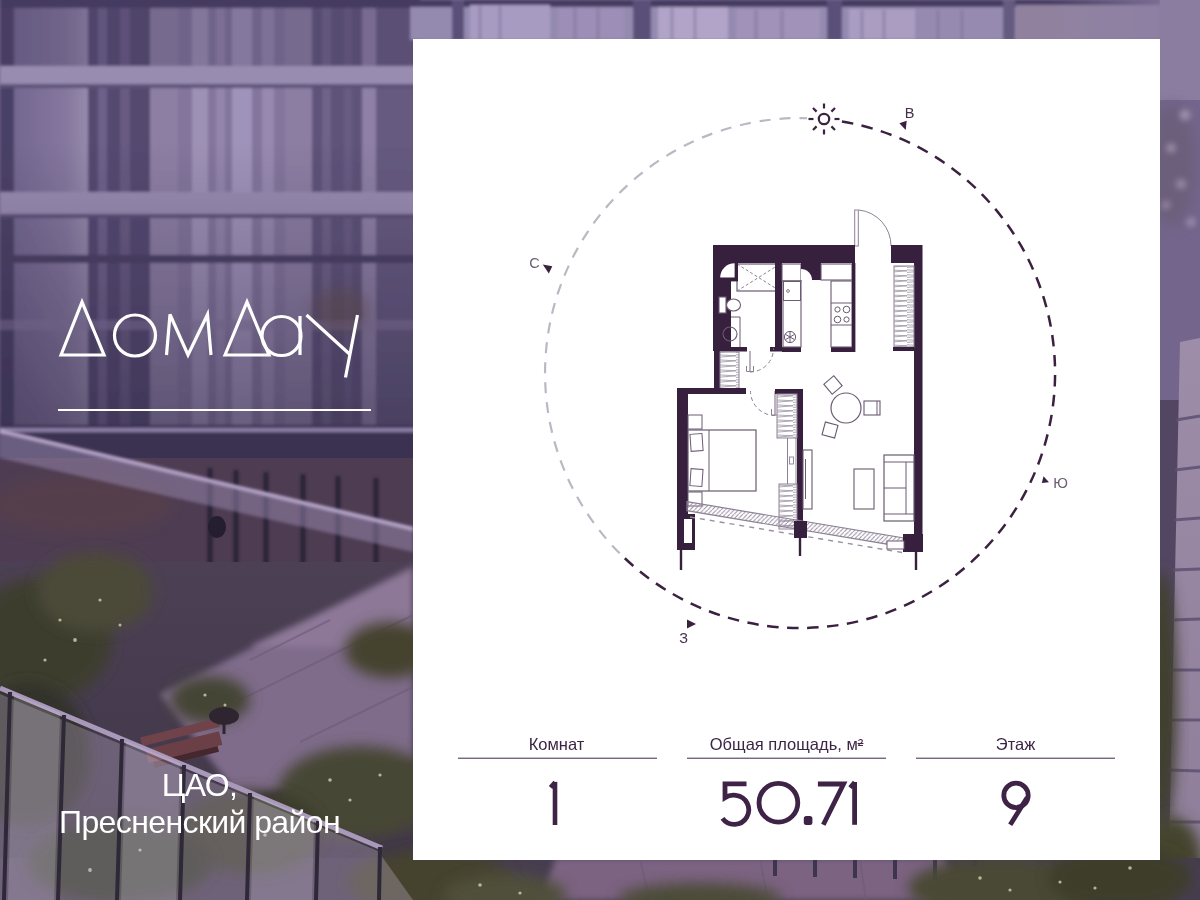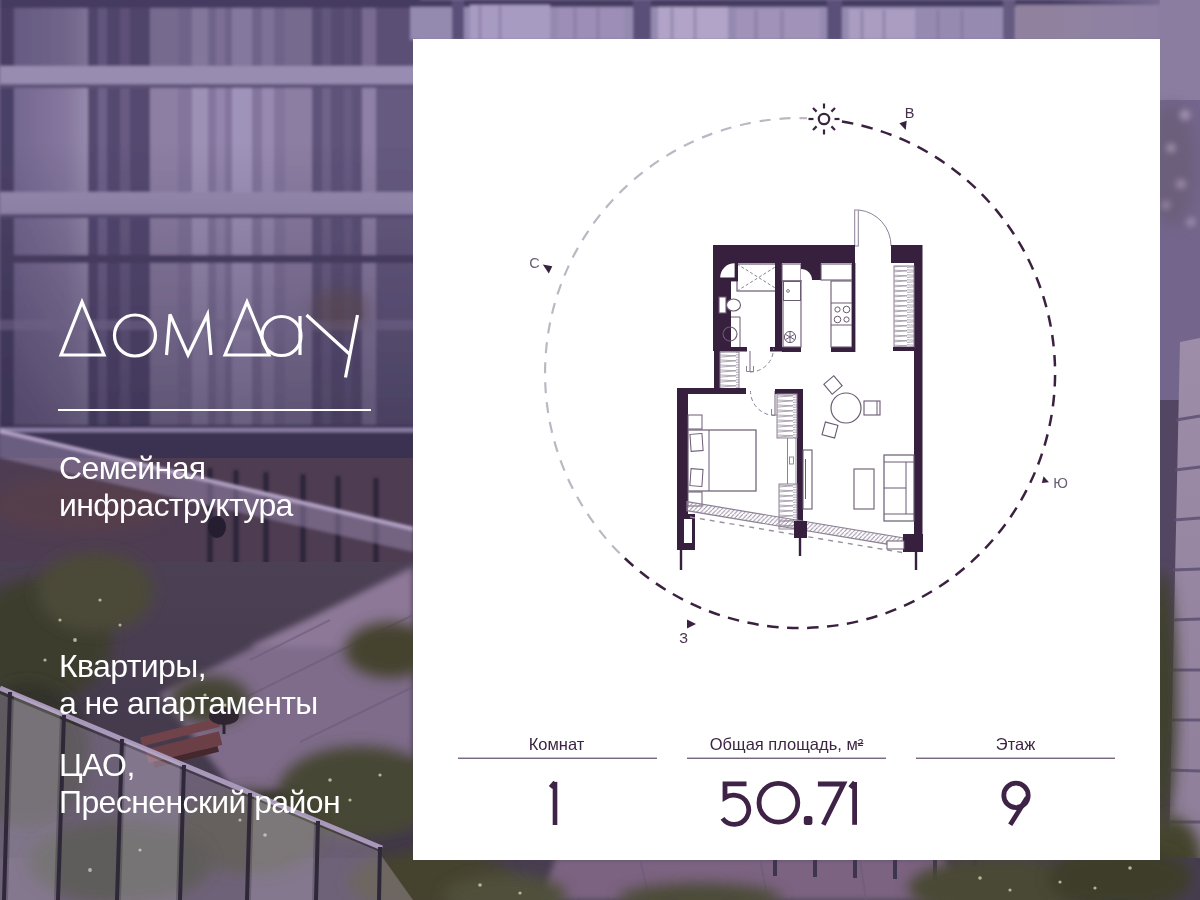--- a/index.html
+++ b/index.html
@@ -510,16 +510,14 @@
 
 <circle cx="241.5" cy="54" r="19.5"></circle>
 <path d="M 260 34 L 260 73"></path>
 
 <path d="M 266.5 33 L 310 72.5 M 317.5 33 L 305.5 95.5"></path>
 </g>
 </svg>
 
 <div style="position:absolute;left:58px;top:408.5px;width:313px;height:2px;background:#ffffff;"></div>
 
-<div class="txt" style="top:450px;">Семейная<br>инфраструктура</div>
-<div class="txt" style="top:648px;">Квартиры,<br>а не апартаменты</div>
-<div class="txt" style="top:747px;">ЦАО,<br>Пресненский район</div>
+<div class="txt" style="top:767px;text-align:center;">ЦАО,<br>Пресненский район</div>
 </div>
 
 </body></html>

